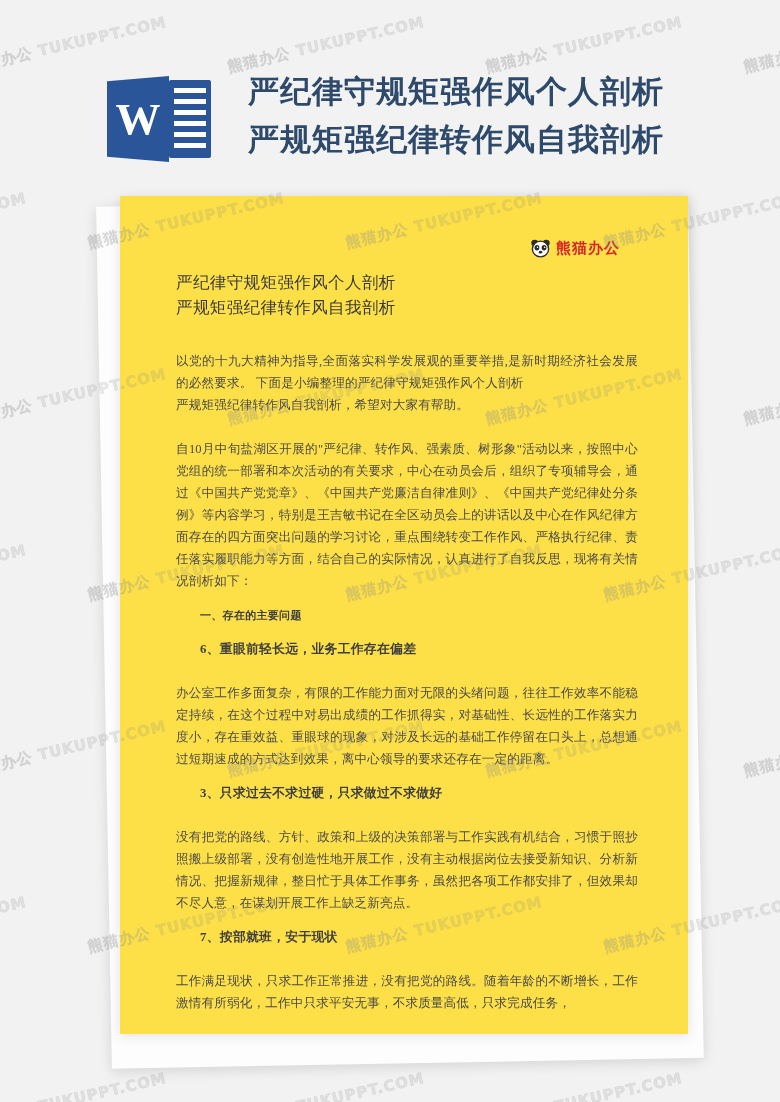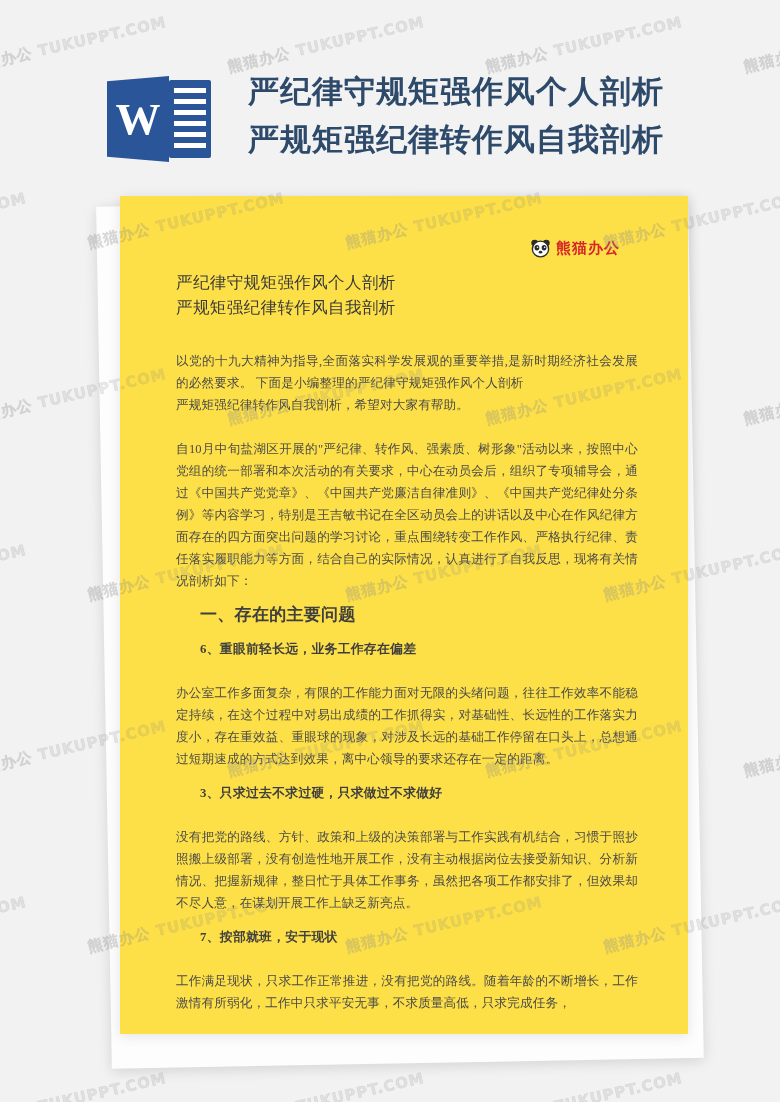--- a/index.html
+++ b/index.html
@@ -179,21 +179,21 @@
     font-size: 12.6px;
     line-height: 22px;
     color: #4a4a4a;
     text-align: justify;
     letter-spacing: 0.15px;
   }
   .para.nowrap-lines { white-space: pre-line; }
 
   .heading {
     font-family: "Liberation Serif", serif;
-    font-size: 17px;
+    font-size: 11px;
     line-height: 22px;
     color: #3f3f3f;
     font-weight: 600;
     text-indent: 24px;
     letter-spacing: 0.3px;
   }
 
   .sub-heading {
     font-family: "Liberation Serif", serif;
     font-size: 12.8px;

